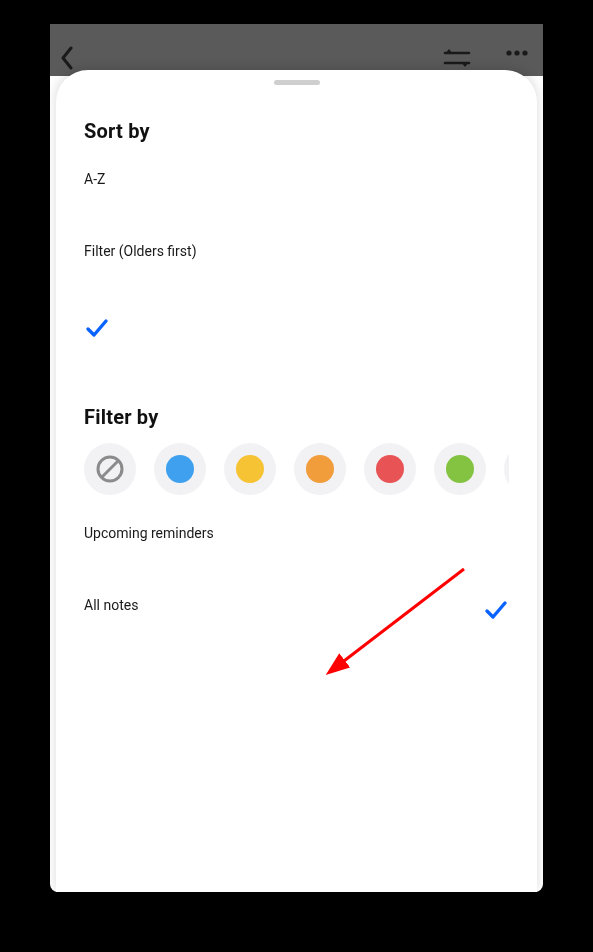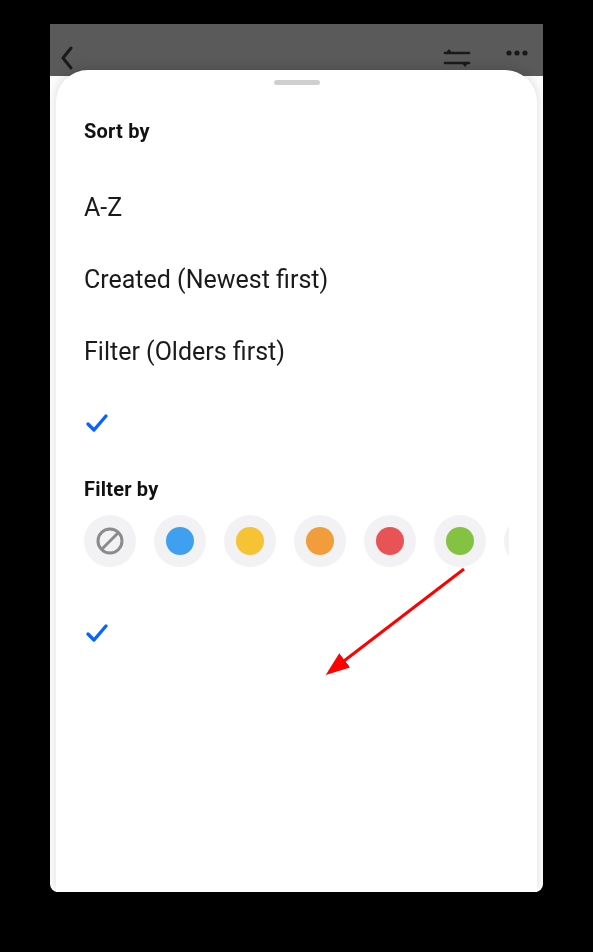--- a/index.html
+++ b/index.html
@@ -66,23 +66,22 @@
     }
     .section-title {
       font-size:20px;
       font-weight:700;
       color:#111;
       margin-bottom:28px;
       letter-spacing:.2px;
     }
     .row {
       display:flex;
-      align-items:center;
       height:72px;
-      font-size:25px;
+      font-size:14px;
       color:#1a1a1a;
       cursor:pointer;
     }
     .row .label { flex:1; }
     .row .check { width:26px; height:26px; display:none; }
     .row.selected .check { display:block; }
 
     .filter-title { margin-top:18px; margin-bottom:12px; }
 
     .colors {
@@ -150,24 +149,20 @@
 
     <div class="content">
 
       <div class="section-title">Sort by</div>
 
       <div class="row">
         <span class="label">A-Z</span>
 
       </div>
       <div class="row">
-        <span class="label">Created (Newest first)</span>
-
-      </div>
-      <div class="row">
         <span class="label">Filter (Olders first)</span>
 
       </div>
       <div class="row selected">
         <span class="check">
           <svg width="26" height="26" viewBox="0 0 26 26">
               <path d="M4 14 L10 20 L22 6" stroke="#0a63ff" stroke-width="3.4" fill="none" stroke-linecap="round" stroke-linejoin="round"></path>
             </svg>
         </span>
       </div>
@@ -192,21 +187,26 @@
           </div>
         <div class="swatch">
             <div class="dot" style="background:#e85455"></div>
           </div>
         <div class="swatch">
             <div class="dot" style="background:#84c241"></div>
           </div>
         <div class="swatch"></div>
       </div>
 
+      <div class="row">
+        <span class="label">Upcoming reminders</span>
+
+      </div>
       <div class="row selected">
+        <span class="label">All notes</span>
         <span class="check">
           <svg width="26" height="26" viewBox="0 0 26 26">
               <path d="M4 14 L10 20 L22 6" stroke="#0a63ff" stroke-width="3.4" fill="none" stroke-linecap="round" stroke-linejoin="round"></path>
             </svg>
         </span>
       </div>
 
     </div>
   </div>
 

